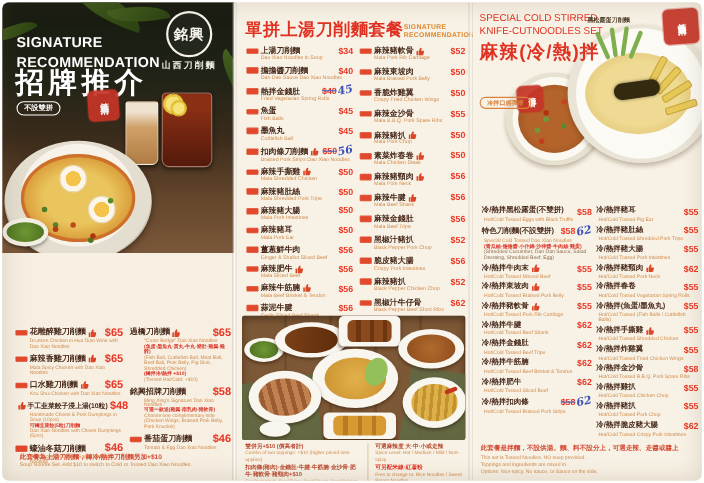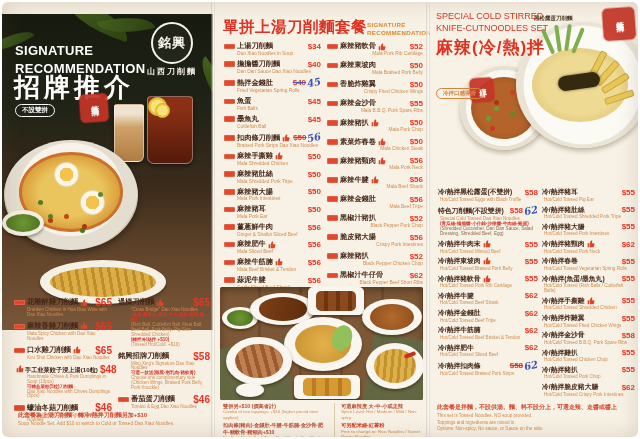--- a/index.html
+++ b/index.html
@@ -27,34 +27,34 @@
   .mi-sub.dark{color:#8a6a4a;}
 
   #panel-left .mi{margin-bottom:3px;}
   #panel-left .mi-name{font-size:7.3px;}
   #panel-left .mi-name.small{font-size:6.2px;}
   #panel-left .mi-price{font-size:10px;}
   #panel-left .mi-sub{font-size:4.5px;margin-left:13px;}
   #panel-middle .mi-name{font-size:7.2px;}
   #panel-middle .mi-price{font-size:8px;}
   #panel-middle .mi-sub{font-size:4.8px;margin-left:13px;}
-  #panel-middle .col2 .mi{margin-bottom:4.8px;text-align:right;}
+  #panel-middle .col2 .mi{margin-bottom:4.8px;}
   #panel-right .mi{margin-bottom:3.2px;}
   #panel-right .mi-name{font-size:6.8px;}
   #panel-right .mi-price{font-size:8px;}
   #panel-right .mi-sub{font-size:4.6px;margin-left:2px;}
   .col{position:absolute;}
 
   
   .seal{background:#c53527;border-radius:5px;display:flex;align-items:center;justify-content:center;opacity:.93;transform:rotate(-4deg);box-shadow:0 0 0 1px rgba(197,53,39,.35);position:absolute;z-index:5;}
   .seal span{writing-mode:vertical-rl;color:#fff;font-weight:bold;font-size:8px;line-height:1.25;height:18px;letter-spacing:1px;}
   .badge{display:inline-block;border:1px solid currentColor;border-radius:8px;padding:1px 6px;font-weight:bold;position:absolute;}
 
   
-  .lp-hero{position:absolute;left:0;top:12px;width:211px;height:316px;overflow:hidden;
+  .lp-hero{position:absolute;left:0;top:0;width:211px;height:228px;overflow:hidden;
     background:linear-gradient(180deg,#171a10 0%,#202316 30%,#3c2c1c 55%,#64462b 78%,#7a573a 100%);}
   .leaf{position:absolute;background:linear-gradient(135deg,#45601f,#2c4212);border-radius:4% 100% 4% 100%;}
   .lp-title-en{position:absolute;left:13px;top:28px;color:#fff;font-weight:800;font-size:13px;line-height:1.35;letter-spacing:.3px;}
   .lp-title-zh{position:absolute;left:12px;top:56px;color:#fff;font-weight:bold;font-size:26px;letter-spacing:4px;}
   .lp-badge{left:13px;top:90px;color:#fff;font-size:6.5px;}
   .logo{position:absolute;right:8px;top:8px;width:66px;text-align:center;color:#f5f2ea;z-index:6;}
   .logo-circle{width:38px;height:38px;margin:0 auto;border:2px solid #f5f2ea;border-radius:50%;display:flex;align-items:center;justify-content:center;font-weight:bold;font-size:13px;letter-spacing:1px;background:rgba(255,255,255,.04);}
   .logo-sub{margin-top:2px;font-size:8px;font-weight:bold;letter-spacing:2px;}
   .bowl{position:absolute;left:2px;top:126px;width:134px;height:110px;border-radius:50%;
     background:radial-gradient(ellipse at 50% 45%,#f7f3ea 0 54%,#e4ded0 55% 70%,#cfc6b4 71% 100%);box-shadow:0 3px 6px rgba(0,0,0,.4);}

